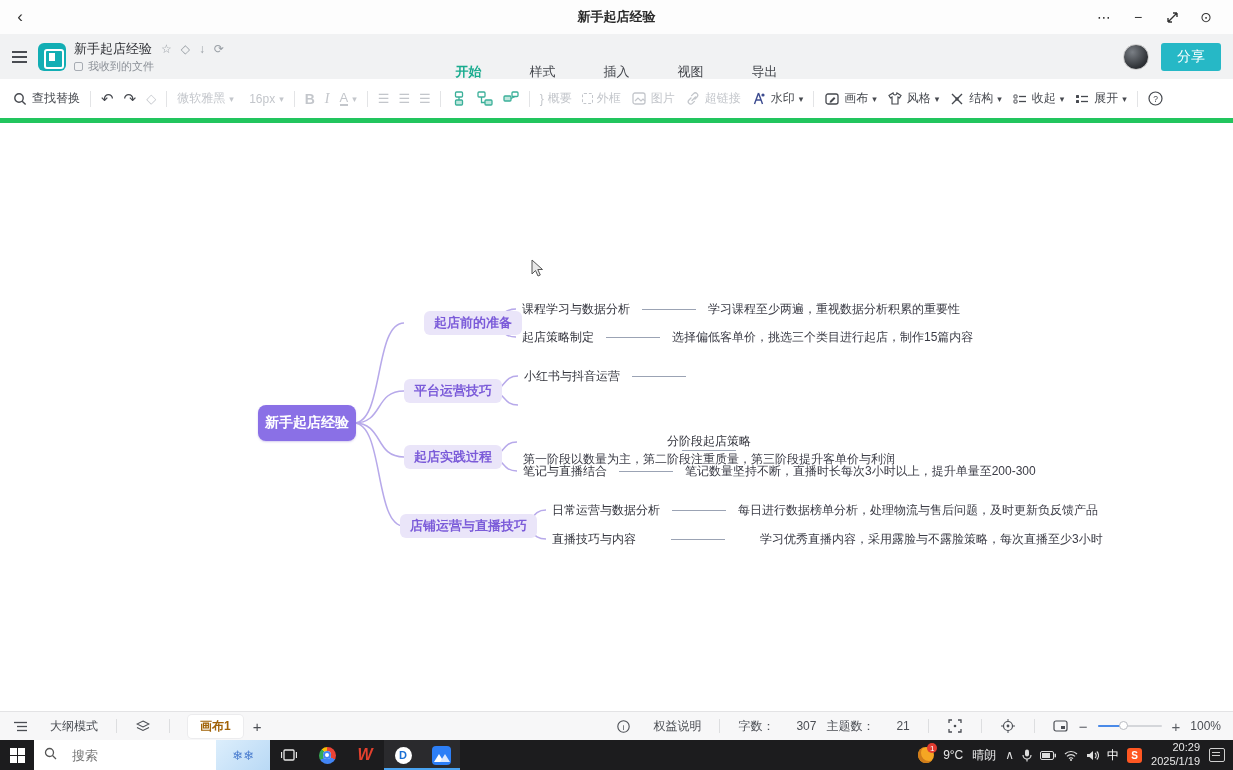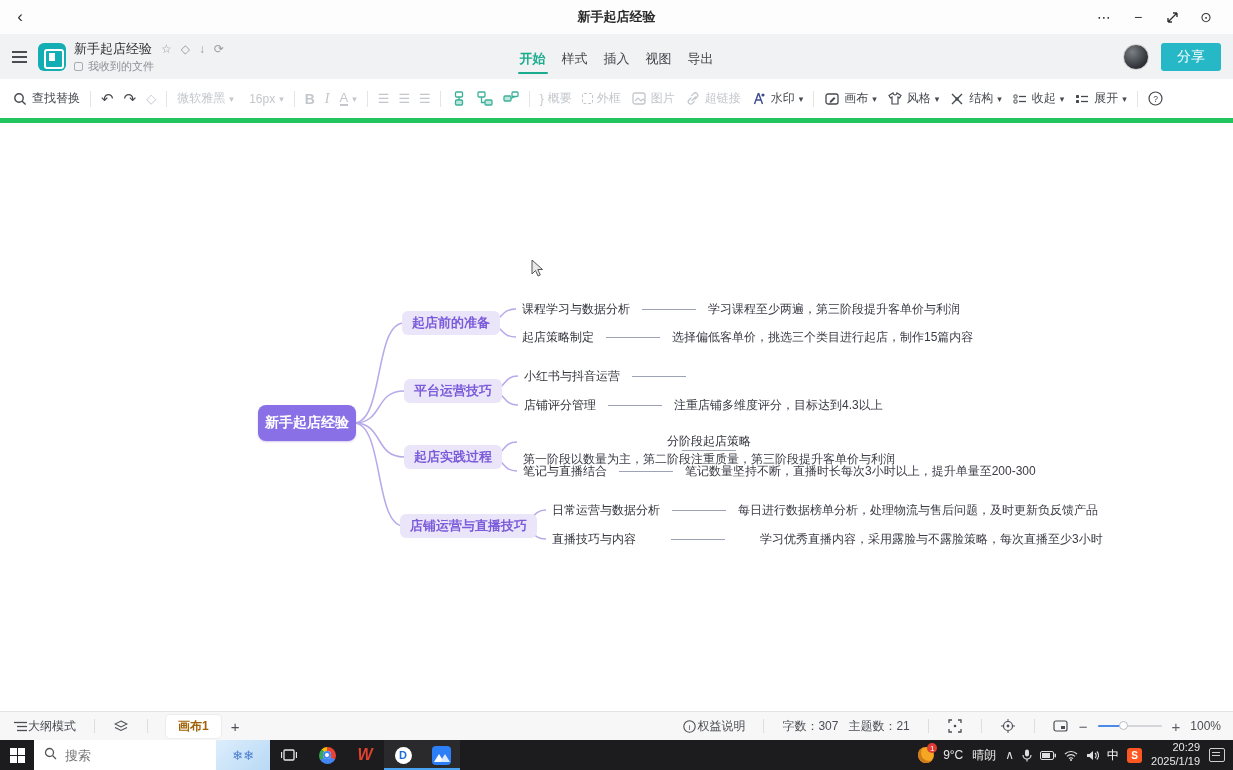--- a/index.html
+++ b/index.html
@@ -20,21 +20,21 @@
   .hamburger i { display:block; width:15px; height:2px; background:#4a4d52; }
   .appicon { width:28px; height:28px; border-radius:6px; background:#12aeb4; margin-right:8px; position:relative; flex:0 0 auto; }
   .appicon::after { content:""; position:absolute; left:6px; top:6px; width:16px; height:16px; border:2px solid #fff; border-radius:3px; }
   .appicon::before { content:""; position:absolute; left:11px; top:10px; width:6px; height:8px; background:#fff; z-index:1; }
   .doc-meta { display:flex; flex-direction:column; gap:1px; }
   .doc-title-row { display:flex; align-items:center; gap:9px; }
   .doc-title { font-size:13px; color:#2f3136; }
   .mini-ic { color:#9aa0a6; font-size:12px; line-height:1; cursor:pointer; }
   .doc-loc-row { display:flex; align-items:center; gap:5px; font-size:11px; color:#8a8f96; }
   .loc-box { width:9px; height:9px; border:1px solid #a7acb3; border-radius:2px; display:inline-block; }
-  .tabs { position:absolute; left:50%; transform:translateX(-50%); display:flex; gap:12px; top:2px; height:45px; align-items:center; }
+  .tabs { position:absolute; left:50%; transform:translateX(-50%); display:flex; gap:44px; top:15px; height:45px; align-items:center; }
   .tab { font-size:13px; color:#43464c; cursor:pointer; padding:4px 2px; position:relative; }
   .tab.active { color:#18ab8e; font-weight:bold; }
   .tab.active::after { content:""; position:absolute; left:0; right:0; bottom:-2px; height:2px; background:#18ab8e; border-radius:1px; }
   .header-right { margin-left:auto; display:flex; align-items:center; gap:12px; padding-right:12px; z-index:2; }
   .avatar { width:26px; height:26px; border-radius:50%; background:radial-gradient(circle at 35% 30%,#7a7f85,#2d3034 70%); border:1px solid #d0d0d0; cursor:pointer; }
   .share-btn { background:#26b8c6; color:#fff; font-size:14px; padding:5px 16px; border-radius:3px; border:none; cursor:pointer; }
 
   
   .toolbar { position:absolute; left:0; top:79px; width:100%; height:44px; background:#fff; border-bottom:5px solid #22c55e; display:flex; align-items:center; padding:0 12px; gap:10px; font-size:12px; color:#46494f; white-space:nowrap; }
   .tbtn { display:flex; align-items:center; gap:4px; cursor:pointer; color:#46494f; }
@@ -57,34 +57,34 @@
   .branch { position:absolute; height:24px; background:#eae5f9; color:#7b5bd9; border-radius:6px; font-size:13px; font-weight:bold; display:flex; align-items:center; padding:0 10px; cursor:pointer; }
   .leafrow { position:absolute; display:flex; align-items:center; height:18px; font-size:12px; color:#33343d; cursor:pointer; }
   .leafrow .dash { width:54px; border-top:1px solid #9ba3b4; margin:0 12px; }
   .leafrow .detail { color:#3a3b45; }
   .cursor { position:absolute; left:529px; top:136px; width:13px; height:19px; }
 
   
   .statusbar { position:absolute; left:0; top:711px; width:100%; height:29px; background:#f7f7f8; border-top:1px solid #e3e3e5; display:flex; align-items:center; padding:0 12px; font-size:12px; color:#4b4e54; }
   .sgroup { display:flex; align-items:center; gap:10px; }
   .sdiv { width:1px; height:14px; background:#dddee0; margin:0 8px; }
-  .sbtn { display:flex; align-items:center; gap:0; cursor:pointer; }
+  .sbtn { display:flex; align-items:center; gap:22px; cursor:pointer; }
   .canvas-pill { background:#fff; border-radius:4px; padding:3px 12px; color:#a16207; font-weight:bold; box-shadow:0 0 0 1px #ececee; cursor:pointer; }
   .status-right { margin-left:auto; display:flex; align-items:center; gap:10px; }
   .zoom-track { position:relative; width:64px; height:2px; background:#d4d6da; border-radius:1px; cursor:pointer; }
   .zoom-fill { position:absolute; left:0; top:0; height:2px; width:24px; background:#4a8ae8; border-radius:1px; }
   .zoom-thumb { position:absolute; left:21px; top:-4px; width:9px; height:9px; border-radius:50%; background:#fff; border:1px solid #b9bcc2; }
   .zoom-pm { font-size:15px; color:#5a5d63; cursor:pointer; line-height:1; }
 
   
   .taskbar { position:absolute; left:0; top:740px; width:100%; height:30px; background:#1c1c1e; display:flex; align-items:stretch; color:#e8e8e8; }
   .tb-win { width:34px; display:flex; align-items:center; justify-content:center; cursor:pointer; }
   .winlogo { display:grid; grid-template-columns:7px 7px; grid-template-rows:7px 7px; gap:1px; }
   .winlogo i { background:#fff; display:block; }
-  .tb-search { width:182px; background:#fff; display:flex; align-items:center; gap:8px; padding:0 10px; cursor:text; }
+  .tb-search { width:182px; background:#fff; display:flex; align-items:center; gap:15px; padding:0 10px; cursor:text; }
   .tb-search .mag { font-size:12px; color:#444; }
   .tb-search input { border:none; outline:none; font-size:13px; color:#333; width:120px; background:transparent; font-family:inherit; }
   .tb-weather { width:54px; background:linear-gradient(135deg,#dceefc,#b9d9f5); display:flex; align-items:center; justify-content:center; gap:2px; color:#4d7fd0; font-size:13px; cursor:pointer; }
   .tb-icons { display:flex; align-items:stretch; }
   .tb-ic { width:38px; display:flex; align-items:center; justify-content:center; cursor:pointer; position:relative; }
   .tb-ic.active { background:#2a2a2d; box-shadow:inset 0 -2px 0 #4aa3f0; }
   .chrome { width:17px; height:17px; border-radius:50%; background:conic-gradient(#ea4335 0 33%,#4285f4 33% 66%,#34a853 66% 88%,#fbbc05 88% 100%); position:relative; }
   .chrome::after { content:""; position:absolute; left:4.5px; top:4.5px; width:8px; height:8px; background:#fff; border-radius:50%; box-shadow:inset 0 0 0 2px #4285f4; }
   .wps-w { color:#e2402e; font-weight:bold; font-size:16px; font-style:italic; }
   .dcircle { width:17px; height:17px; border-radius:50%; background:#fff; color:#1a6fd4; font-weight:bold; font-size:11px; display:flex; align-items:center; justify-content:center; }
@@ -331,43 +331,38 @@
         <path d="M488,268 C504,268 500,282 516,282"></path>
         <path d="M487,334 C503,334 499,319 515,319"></path>
         <path d="M487,334 C503,334 499,348 515,348"></path>
         <path d="M517,403 C532,403 528,387 544,387"></path>
         <path d="M517,403 C532,403 528,416 544,416"></path>
       </g>
     </svg>
 
     <div class="root-node">新手起店经验</div>
 
-    <div class="branch" style="left:400px; top:188px;">起店前的准备</div>
+    <div class="branch" style="left:422px; top:188px;">起店前的准备</div>
     <div class="branch" style="left:402px; top:256px;">平台运营技巧</div>
     <div class="branch" style="left:402px; top:322px;">起店实践过程</div>
     <div class="branch" style="left:398px; top:391px;">店铺运营与直播技巧</div>
 
     <div class="leafrow" style="left:520px; top:177px;">
       <span class="topic">课程学习与数据分析</span>
       <span class="dash"></span>
-      <span class="detail">学习课程至少两遍，第三阶段提升客单价与利润</span>
+      <span class="detail">学习课程至少两遍，重视数据分析积累的重要性</span>
     </div>
     <div class="leafrow" style="left:520px; top:205px;">
       <span class="topic">起店策略制定</span>
       <span class="dash"></span>
       <span class="detail">选择偏低客单价，挑选三个类目进行起店，制作15篇内容</span>
     </div>
     <div class="leafrow" style="left:522px; top:244px;">
       <span class="topic">小红书与抖音运营</span>
       <span class="dash"></span>
-    </div>
-    <div class="leafrow" style="left:522px; top:273px;">
-      <span class="topic">店铺评分管理</span>
-      <span class="dash"></span>
-      <span class="detail">注重店铺多维度评分，目标达到4.3以上</span>
     </div>
     <div class="leafrow" style="left:521px; top:310px;flex-direction:column;">
       <span class="topic">分阶段起店策略</span>
       <span class="dash"></span>
       <span class="detail">第一阶段以数量为主，第二阶段注重质量，第三阶段提升客单价与利润</span>
     </div>
     <div class="leafrow" style="left:521px; top:339px;">
       <span class="topic">笔记与直播结合</span>
       <span class="dash"></span>
       <span class="detail">笔记数量坚持不断，直播时长每次3小时以上，提升单量至200-300</span>

